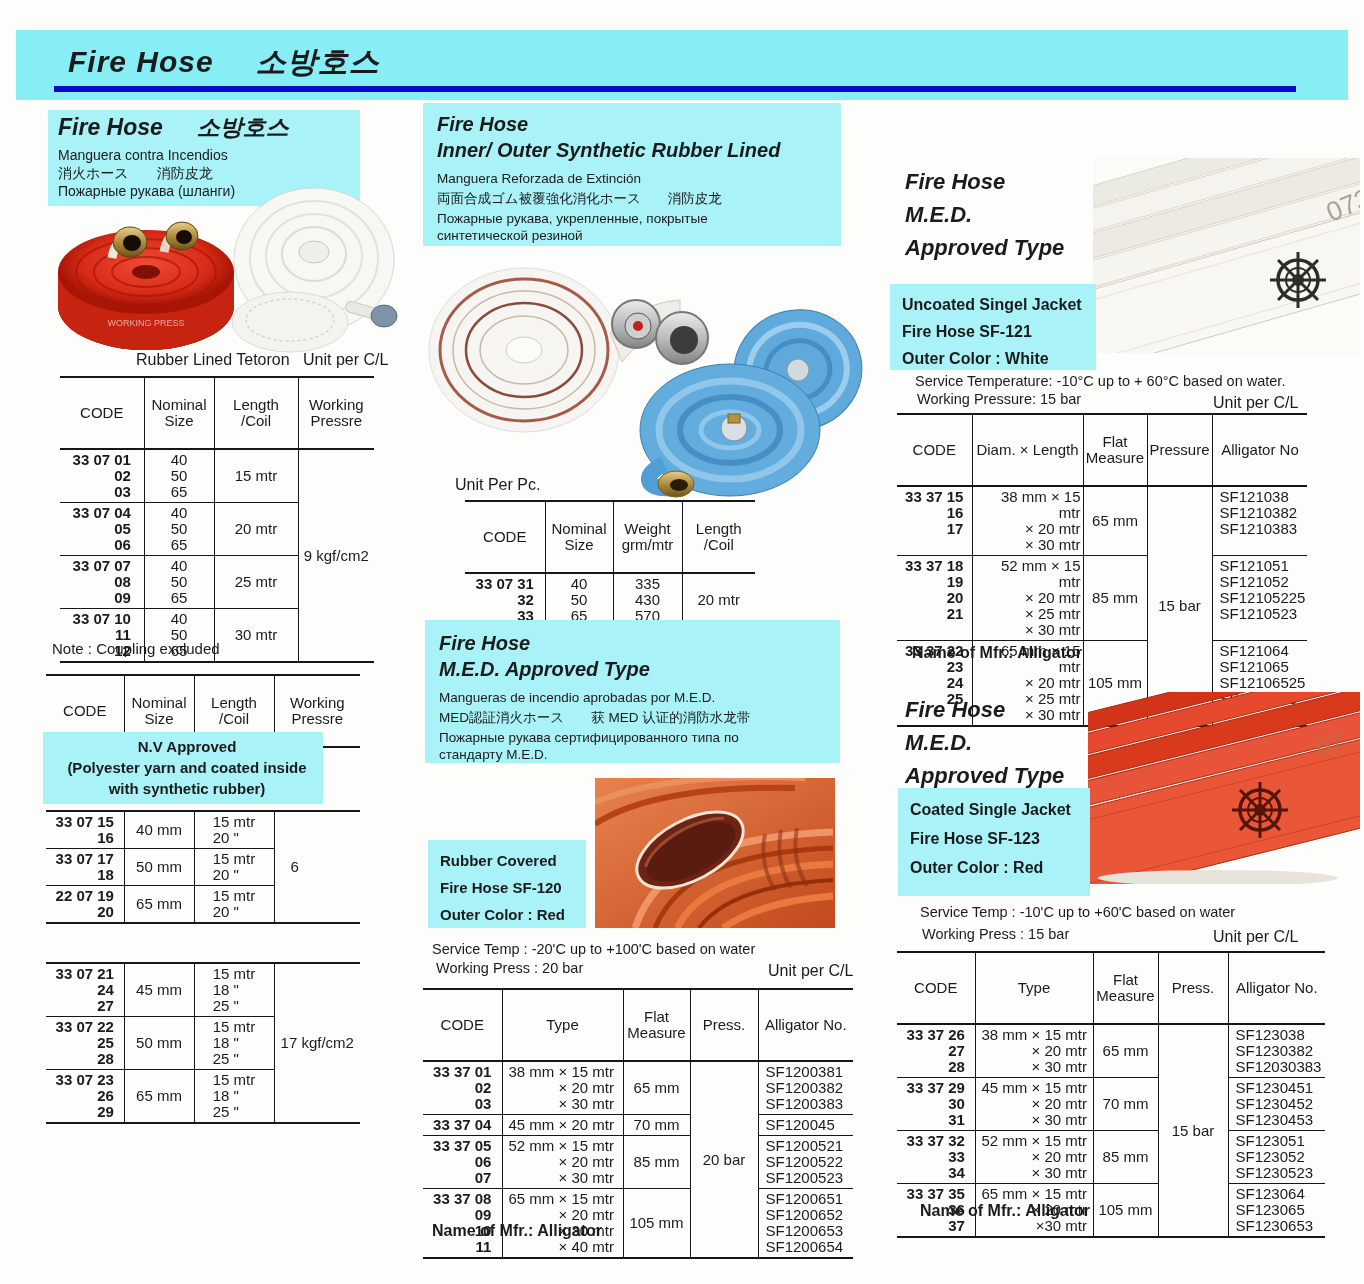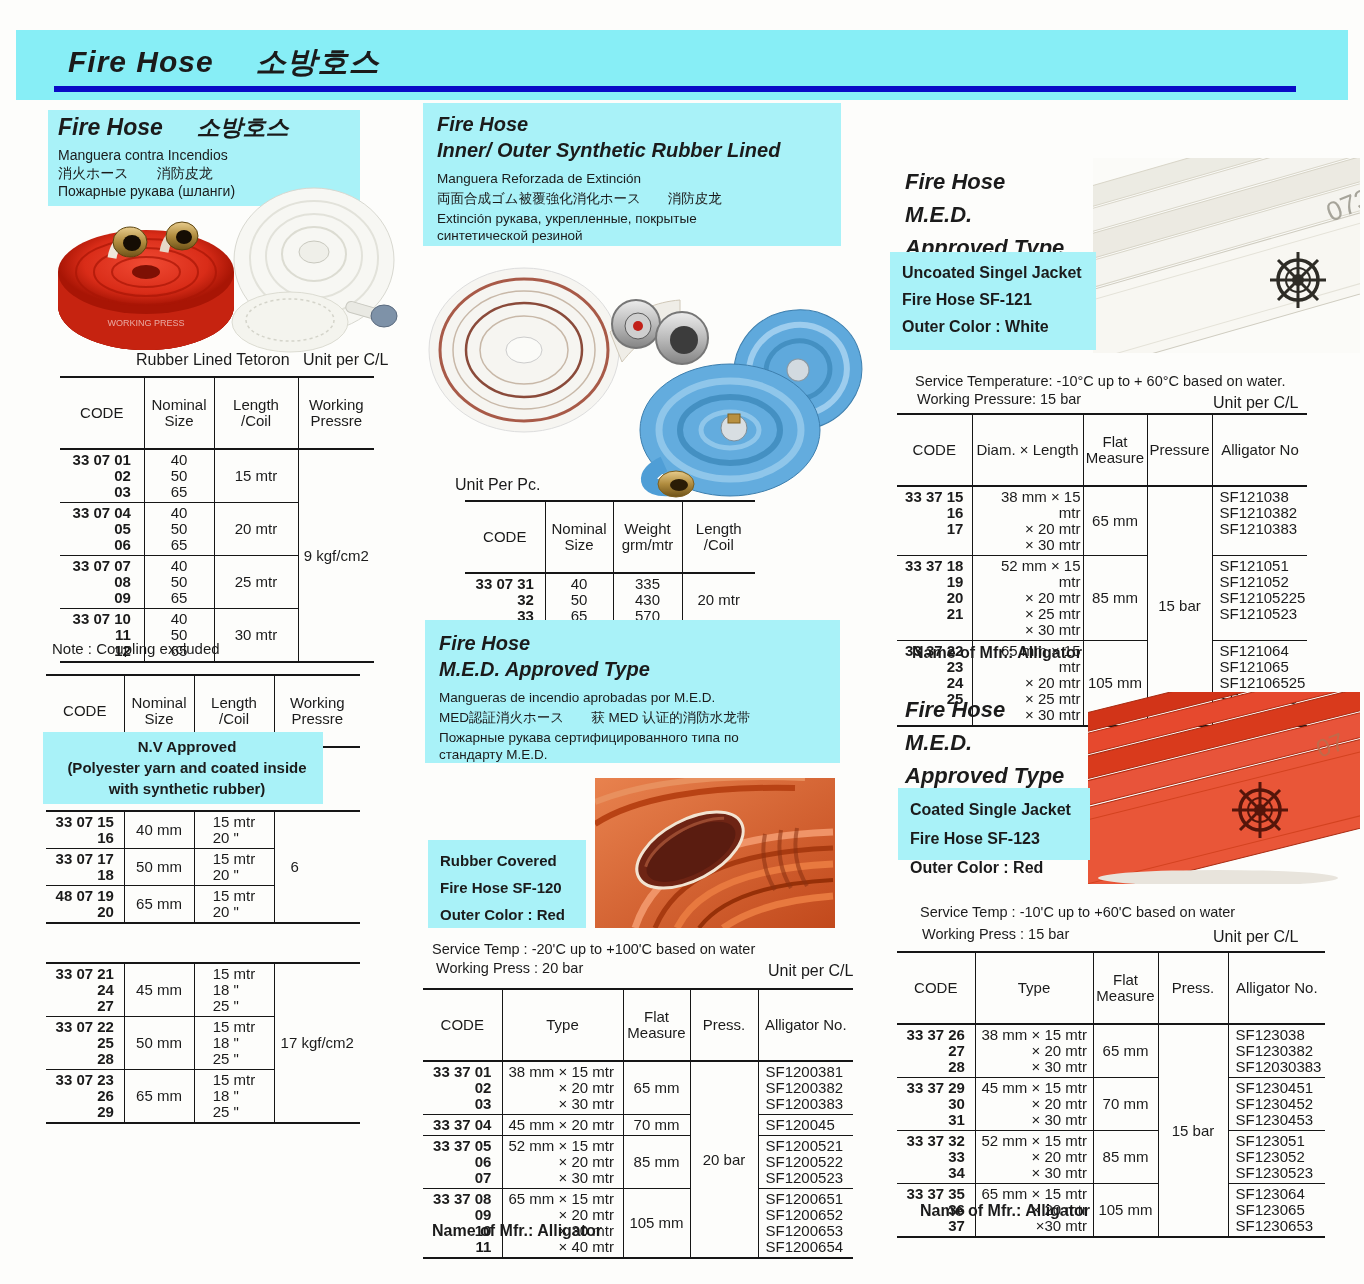--- a/index.html
+++ b/index.html
@@ -242,21 +242,21 @@
       <td class="vmid" rowspan="3" style="text-align:left;padding-left:16px">6</td>
     </tr>
     <tr>
       <td><span class="rab bold">33 07 17
 18</span></td>
       <td class="vmid">50 mm</td>
       <td><span class="lab">15 mtr
 20 "</span></td>
     </tr>
     <tr>
-      <td><span class="rab bold">48 07 19
+      <td><span class="rab bold">22 07 19
 20</span></td>
       <td class="vmid">65 mm</td>
       <td><span class="lab">15 mtr
 20 "</span></td>
     </tr>
   </tbody>
     </table>
 
 
   <table class="tbl" style="left:46px;top:962px">
@@ -296,21 +296,21 @@
 25 "</span></td>
     </tr>
   </tbody>
     </table>
 
   <div class="abs cyanbox mhead">
     <div class="mhead-t">Fire Hose</div>
     <div class="mhead-t">Inner/ Outer Synthetic Rubber Lined</div>
     <div class="mhead-sub" style="margin-top:7px">Manguera Reforzada de Extinción</div>
     <div class="mhead-sub">両面合成ゴム被覆強化消化ホース　　消防皮龙</div>
-    <div class="mhead-sub">Extinción рукава, укрепленные, покрытые
+    <div class="mhead-sub">Пожарные рукава, укрепленные, покрытые
 синтетической резиной</div>
   </div>
 
   <svg class="abs" style="left:424px;top:262px" width="285" height="175" viewBox="0 0 285 175">
     <ellipse cx="100" cy="88" rx="95" ry="82" fill="#f6f5f1" stroke="#ddd"></ellipse>
     <ellipse cx="100" cy="88" rx="84" ry="71" fill="none" stroke="#a85a48" stroke-width="3"></ellipse>
     <ellipse cx="100" cy="88" rx="71" ry="59" fill="none" stroke="#c8b8a8" stroke-width="1.5"></ellipse>
     <ellipse cx="100" cy="88" rx="58" ry="47" fill="none" stroke="#8a4a3a" stroke-width="2.5"></ellipse>
     <ellipse cx="100" cy="88" rx="44" ry="34" fill="none" stroke="#c8b8a8" stroke-width="1.5"></ellipse>
     <ellipse cx="100" cy="88" rx="18" ry="13" fill="#fbfbf8" stroke="#ccc"></ellipse>
@@ -503,21 +503,21 @@
       <rect x="-30" y="40" width="340" height="24" fill="#eceae2" stroke="#d6d3c6"></rect>
       <rect x="-30" y="66" width="340" height="26" fill="#f5f4ef" stroke="#d8d5c8"></rect>
       <rect x="-30" y="94" width="340" height="78" fill="#f8f7f2" stroke="#cfccc0"></rect>
       <line x1="-30" y1="104" x2="310" y2="104" stroke="#e4e2d8"></line>
       <line x1="-30" y1="162" x2="310" y2="162" stroke="#e4e2d8"></line>
     </g>
     <use href="#shipwheel" transform="translate(205,122)" style="color:#2e2c26"></use>
     <text x="238" y="64" transform="rotate(-22 238 64)" font-size="27" fill="#a6a49a" font-family="Liberation Sans, sans-serif">0736</text>
   </svg>
 
-  <div class="abs cyanbox prodbox" style="left:890px;top:252px;width:206px;height:98px">
+  <div class="abs cyanbox prodbox" style="left:890px;top:284px;width:206px;height:86px">
     <div class="prodline">Uncoated Singel Jacket</div>
     <div class="prodline">Fire Hose SF-121</div>
     <div class="prodline">Outer Color : White</div>
   </div>
 
   <div class="abs svc" style="left:915px;top:372px">Service Temperature:  -10°C up to + 60°C based on water.</div>
   <div class="abs svc" style="left:917px;top:390px">Working Pressure:  15 bar</div>
   <div class="abs cap" style="left:1213px;top:394px">Unit per C/L</div>
 
   <table class="tbl" style="left:897px;top:413px">
@@ -596,21 +596,21 @@
       <rect x="-30" y="56" width="350" height="24" fill="#e8543a" stroke="#b02a10"></rect>
       <rect x="-30" y="82" width="350" height="86" fill="#e95638" stroke="#a82a10"></rect>
       <line x1="-30" y1="94" x2="320" y2="94" stroke="#d3421f"></line>
       <line x1="-30" y1="156" x2="320" y2="156" stroke="#d3421f"></line>
     </g>
     <ellipse cx="130" cy="186" rx="120" ry="8" fill="#e8e4dc"></ellipse>
     <use href="#shipwheel" transform="translate(172,118)" style="color:#55150a"></use>
     <text x="232" y="66" transform="rotate(-20 232 66)" font-size="25" fill="#c06a4a" font-family="Liberation Sans, sans-serif">07</text>
   </svg>
 
-  <div class="abs cyanbox prodbox" style="left:898px;top:788px;width:192px;height:72px">
+  <div class="abs cyanbox prodbox" style="left:898px;top:788px;width:192px;height:108px">
     <div class="prodline" style="line-height:29px">Coated Single Jacket</div>
     <div class="prodline" style="line-height:29px">Fire Hose SF-123</div>
     <div class="prodline" style="line-height:29px">Outer Color : Red</div>
   </div>
 
   <div class="abs svc" style="left:920px;top:903px">Service Temp  :  -10'C up to +60'C based on water</div>
   <div class="abs svc" style="left:922px;top:925px">Working Press :   15 bar</div>
   <div class="abs cap" style="left:1213px;top:928px">Unit per C/L</div>
 
   <table class="tbl" style="left:897px;top:951px">

